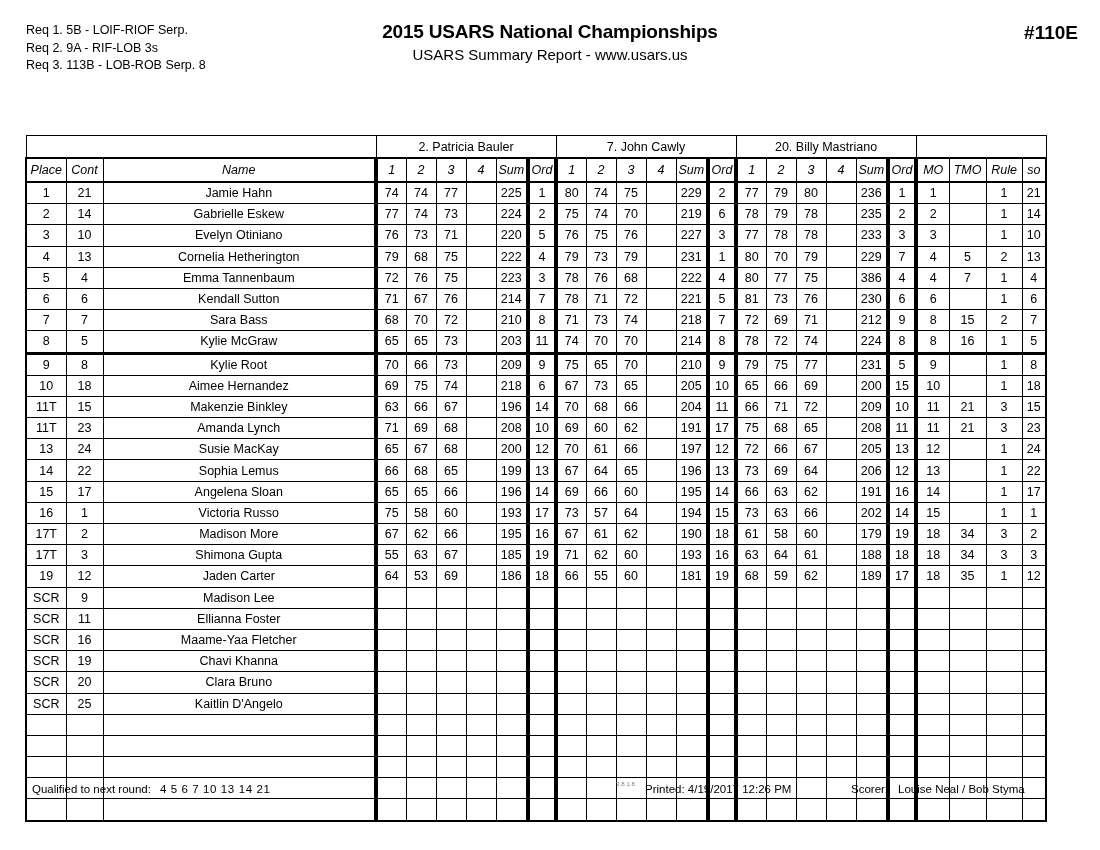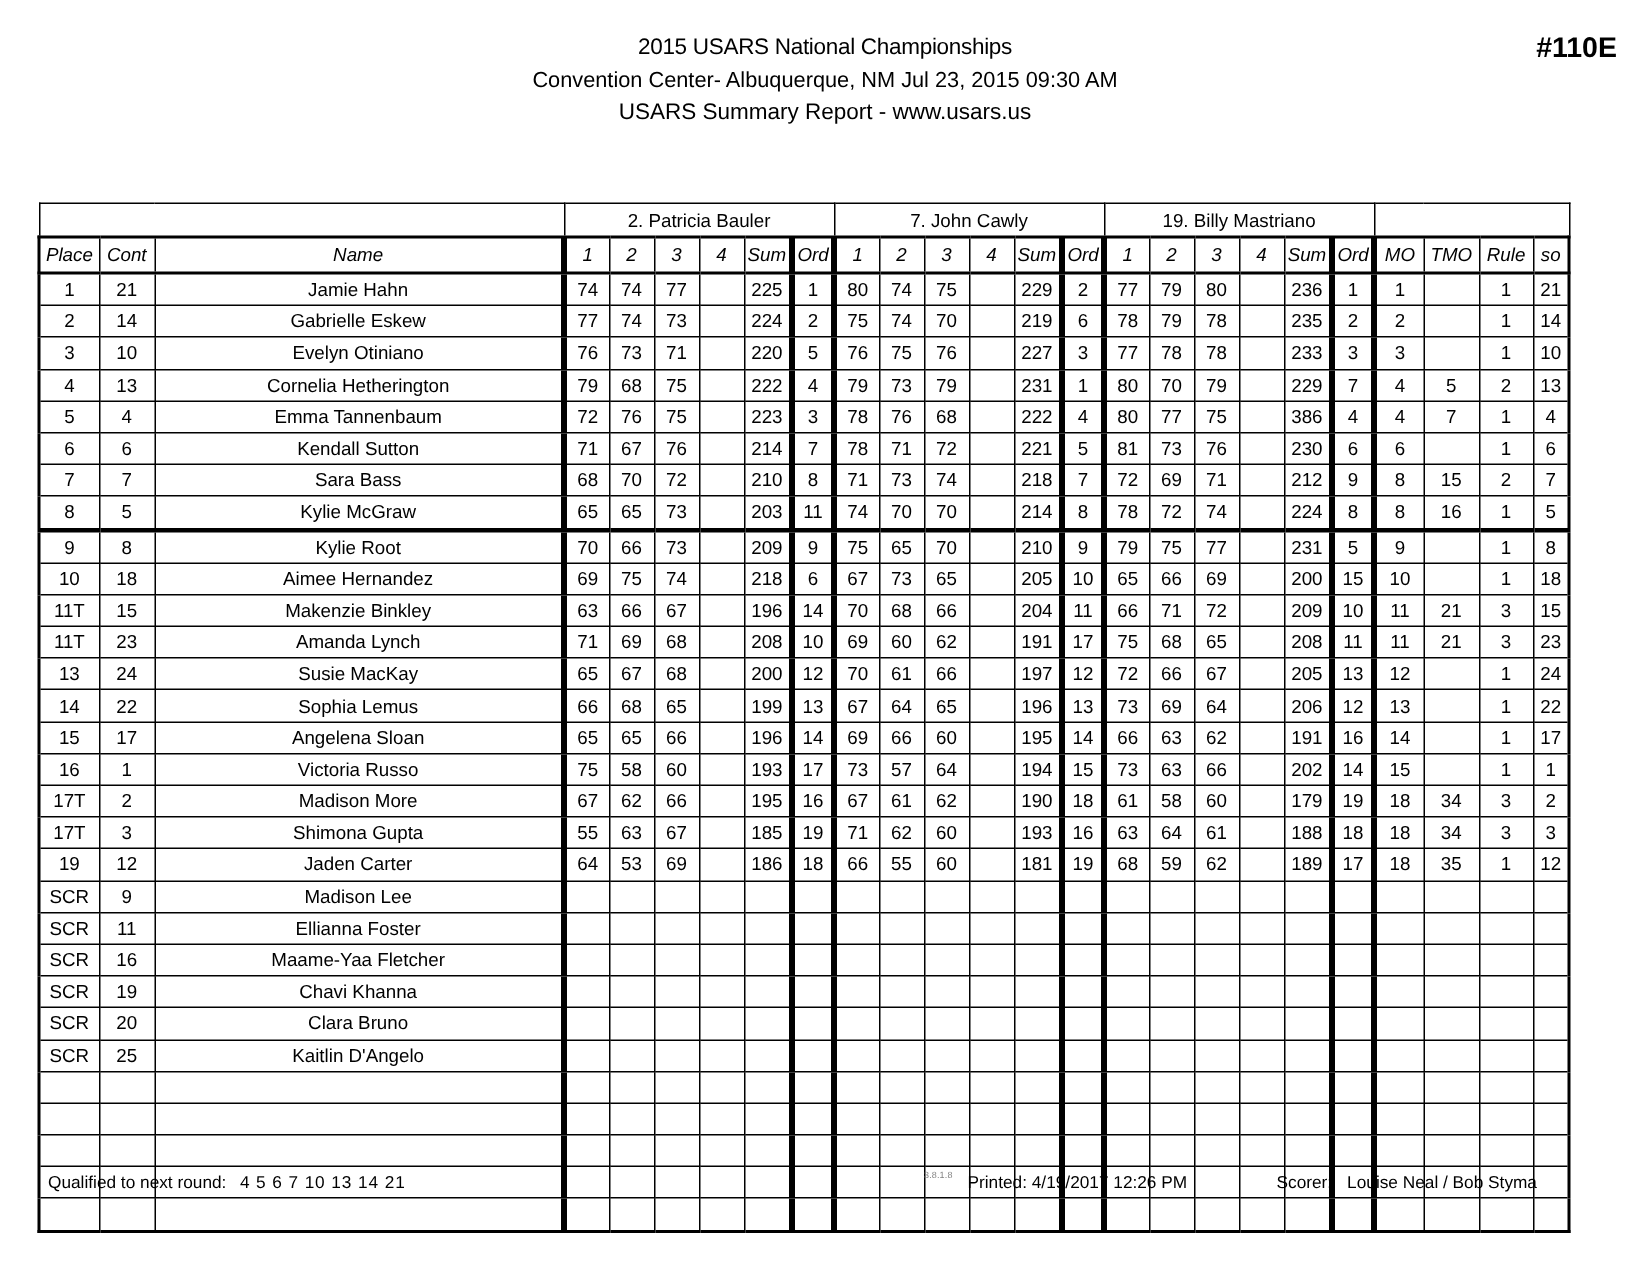--- a/index.html
+++ b/index.html
@@ -30,22 +30,22 @@
     white-space: nowrap;
   }
   #title-block {
     position: absolute;
     left: 0;
     right: 0;
     top: 20px;
     text-align: center;
   }
   .title-main {
-    font-size: 15px;
-    font-weight: normal;
+    font-size: 19px;
+    font-weight: bold;
     letter-spacing: -0.2px;
     line-height: 24px;
   }
   .title-sub {
     font-size: 14.5px;
     font-weight: normal;
     line-height: 20px;
   }
   .title-event {
     font-size: 19px;
@@ -164,24 +164,28 @@
     top: 2px;
     white-space: nowrap;
   }
   #scorer .s-val { margin-left: 10px; }
 </style>
 </head>
 <body>
 
 <div id="header">
 
+  <div id="req-block">
+    <div>Req  1.  5B - LOIF-RIOF Serp.</div>
+    <div>Req  2.  9A - RIF-LOB 3s</div>
+    <div>Req  3.  113B - LOB-ROB Serp. 8</div>
+  </div>
 
   <div id="title-block">
     <div class="title-main">2015 USARS National Championships</div>
-    <div class="title-sub">Convention Center- Albuquerque, NM  Jul 23, 2015  09:30 AM</div>
     <div class="title-report">USARS Summary Report - www.usars.us</div>
   </div>
 
   <div id="doc-id">#110E</div>
 </div>
 
 <table id="sheet">
   <colgroup>
     <col style="width:40px">
     <col style="width:37px">
@@ -208,21 +212,21 @@
     <col style="width:37px">
     <col style="width:36px">
     <col style="width:24px">
   </colgroup>
 
   <tbody id="table-body">
       <tr class="judge-row">
         <td class="blank-cell" colspan="3"></td>
         <td class="judge-name" colspan="6">2.  Patricia Bauler</td>
         <td class="judge-name" colspan="6">7.  John Cawly</td>
-        <td class="judge-name" colspan="6">19.  Billy Mastriano</td>
+        <td class="judge-name" colspan="6">20.  Billy Mastriano</td>
         <td class="blank-cell-right" colspan="4"></td>
       </tr>
       <tr class="col-head top-edge">
         <td class="sheet-left">Place</td>
         <td>Cont</td>
         <td class="hd-left">Name</td>
         <td class="thick-l">1</td>
         <td>2</td>
         <td>3</td>
         <td>4</td>

